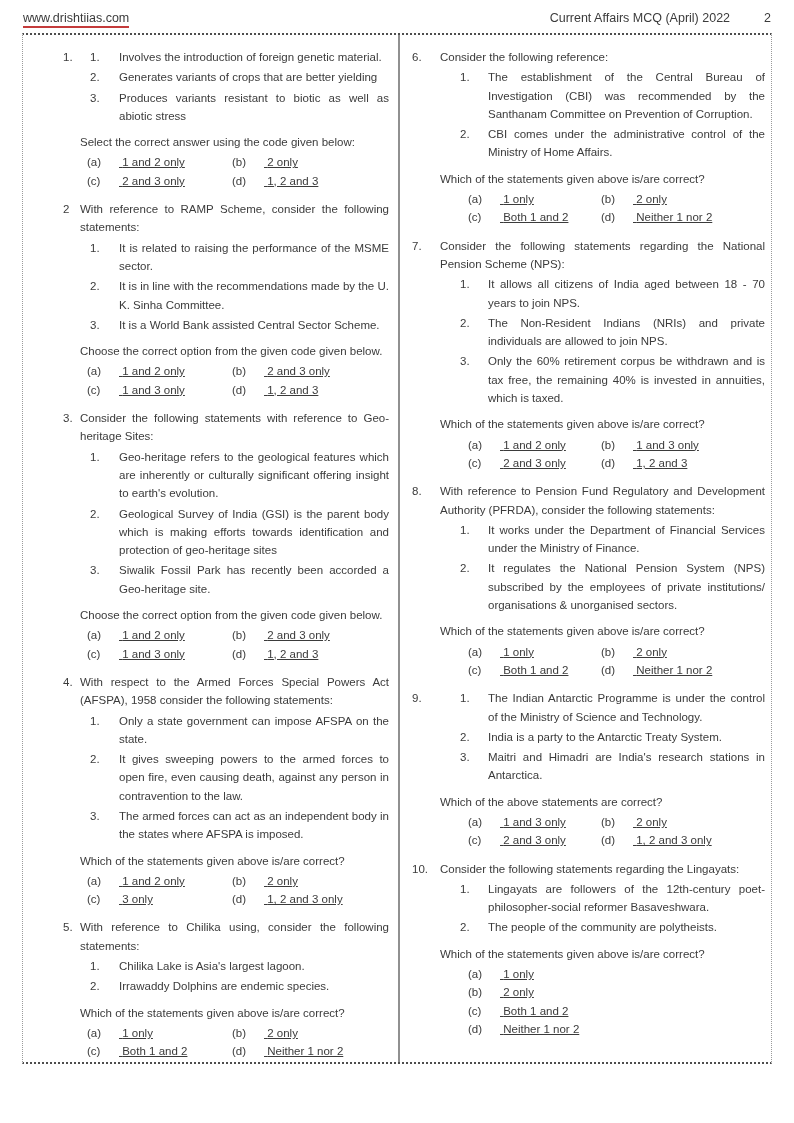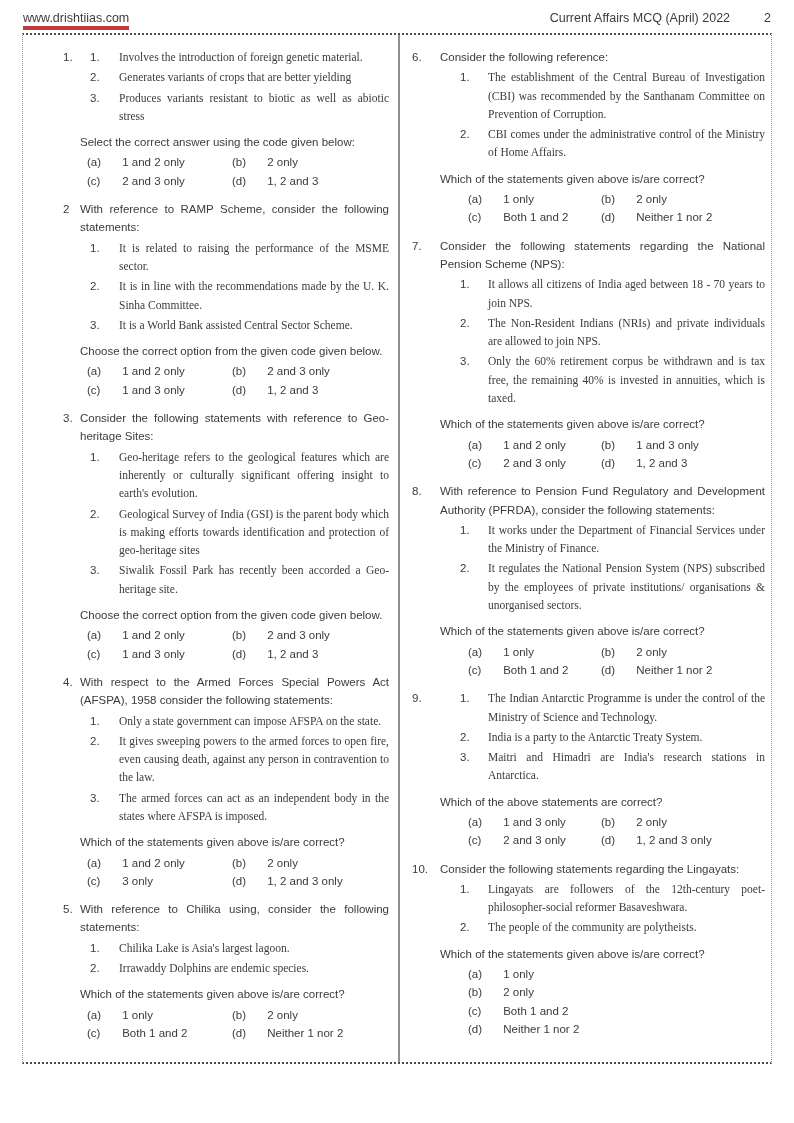--- a/index.html
+++ b/index.html
@@ -19,21 +19,21 @@
     position: absolute;
     top: 11px; left: 23px; right: 23px;
     display: flex;
     justify-content: space-between;
     align-items: baseline;
     font-size: 12.5px;
   }
   .site-link {
     color: #3b3b3b;
     text-decoration: none;
-    border-bottom: 4px solid #a16207;
+    border-bottom: 2px solid #a16207;
     padding-bottom: 1px;
     cursor: pointer;
   }
   .header-right { display: flex; align-items: baseline; gap: 34px; }
   
   .content-box {
     position: absolute;
     left: 22px; right: 22px;
     top: 33px; bottom: 59px;
     border-top: 2px dotted #4d4d4d;
@@ -50,23 +50,23 @@
   
   .question { display: flex; margin-bottom: 10px; }
   .q-num  { flex: 0 0 17px; }
   .col-right .q-num { flex: 0 0 28px; }
   .q-body { flex: 1; min-width: 0; }
   .q-text { text-align: justify; margin-bottom: 2px; }
   .statement { display: flex; margin: 0 0 2px 10px; }
   .col-right .statement { margin-left: 20px; }
   .s-num  { flex: 0 0 29px; }
   .col-right .s-num { flex: 0 0 28px; }
-  .s-text { flex: 1; text-align: justify; font-family: Liberation Serif, serif; }
+  .s-text { flex: 1; text-align: justify; }
   .leadin { margin-bottom: 2px; margin-top: 8px; }
-  .options { display: grid; grid-template-columns: 145px auto; margin-left: 7px; }
+  .options { display: grid; grid-template-columns: 145px auto; margin-left: 7px; text-decoration: underline; }
   .col-right .options { grid-template-columns: 133px auto; margin-left: 28px; }
   .options.one-col { grid-template-columns: auto; }
   .option { white-space: nowrap; }
   .o-label { display: inline-block; width: 32px; }
 </style>
 </head>
 <body>
 
 <div class="page">
 

